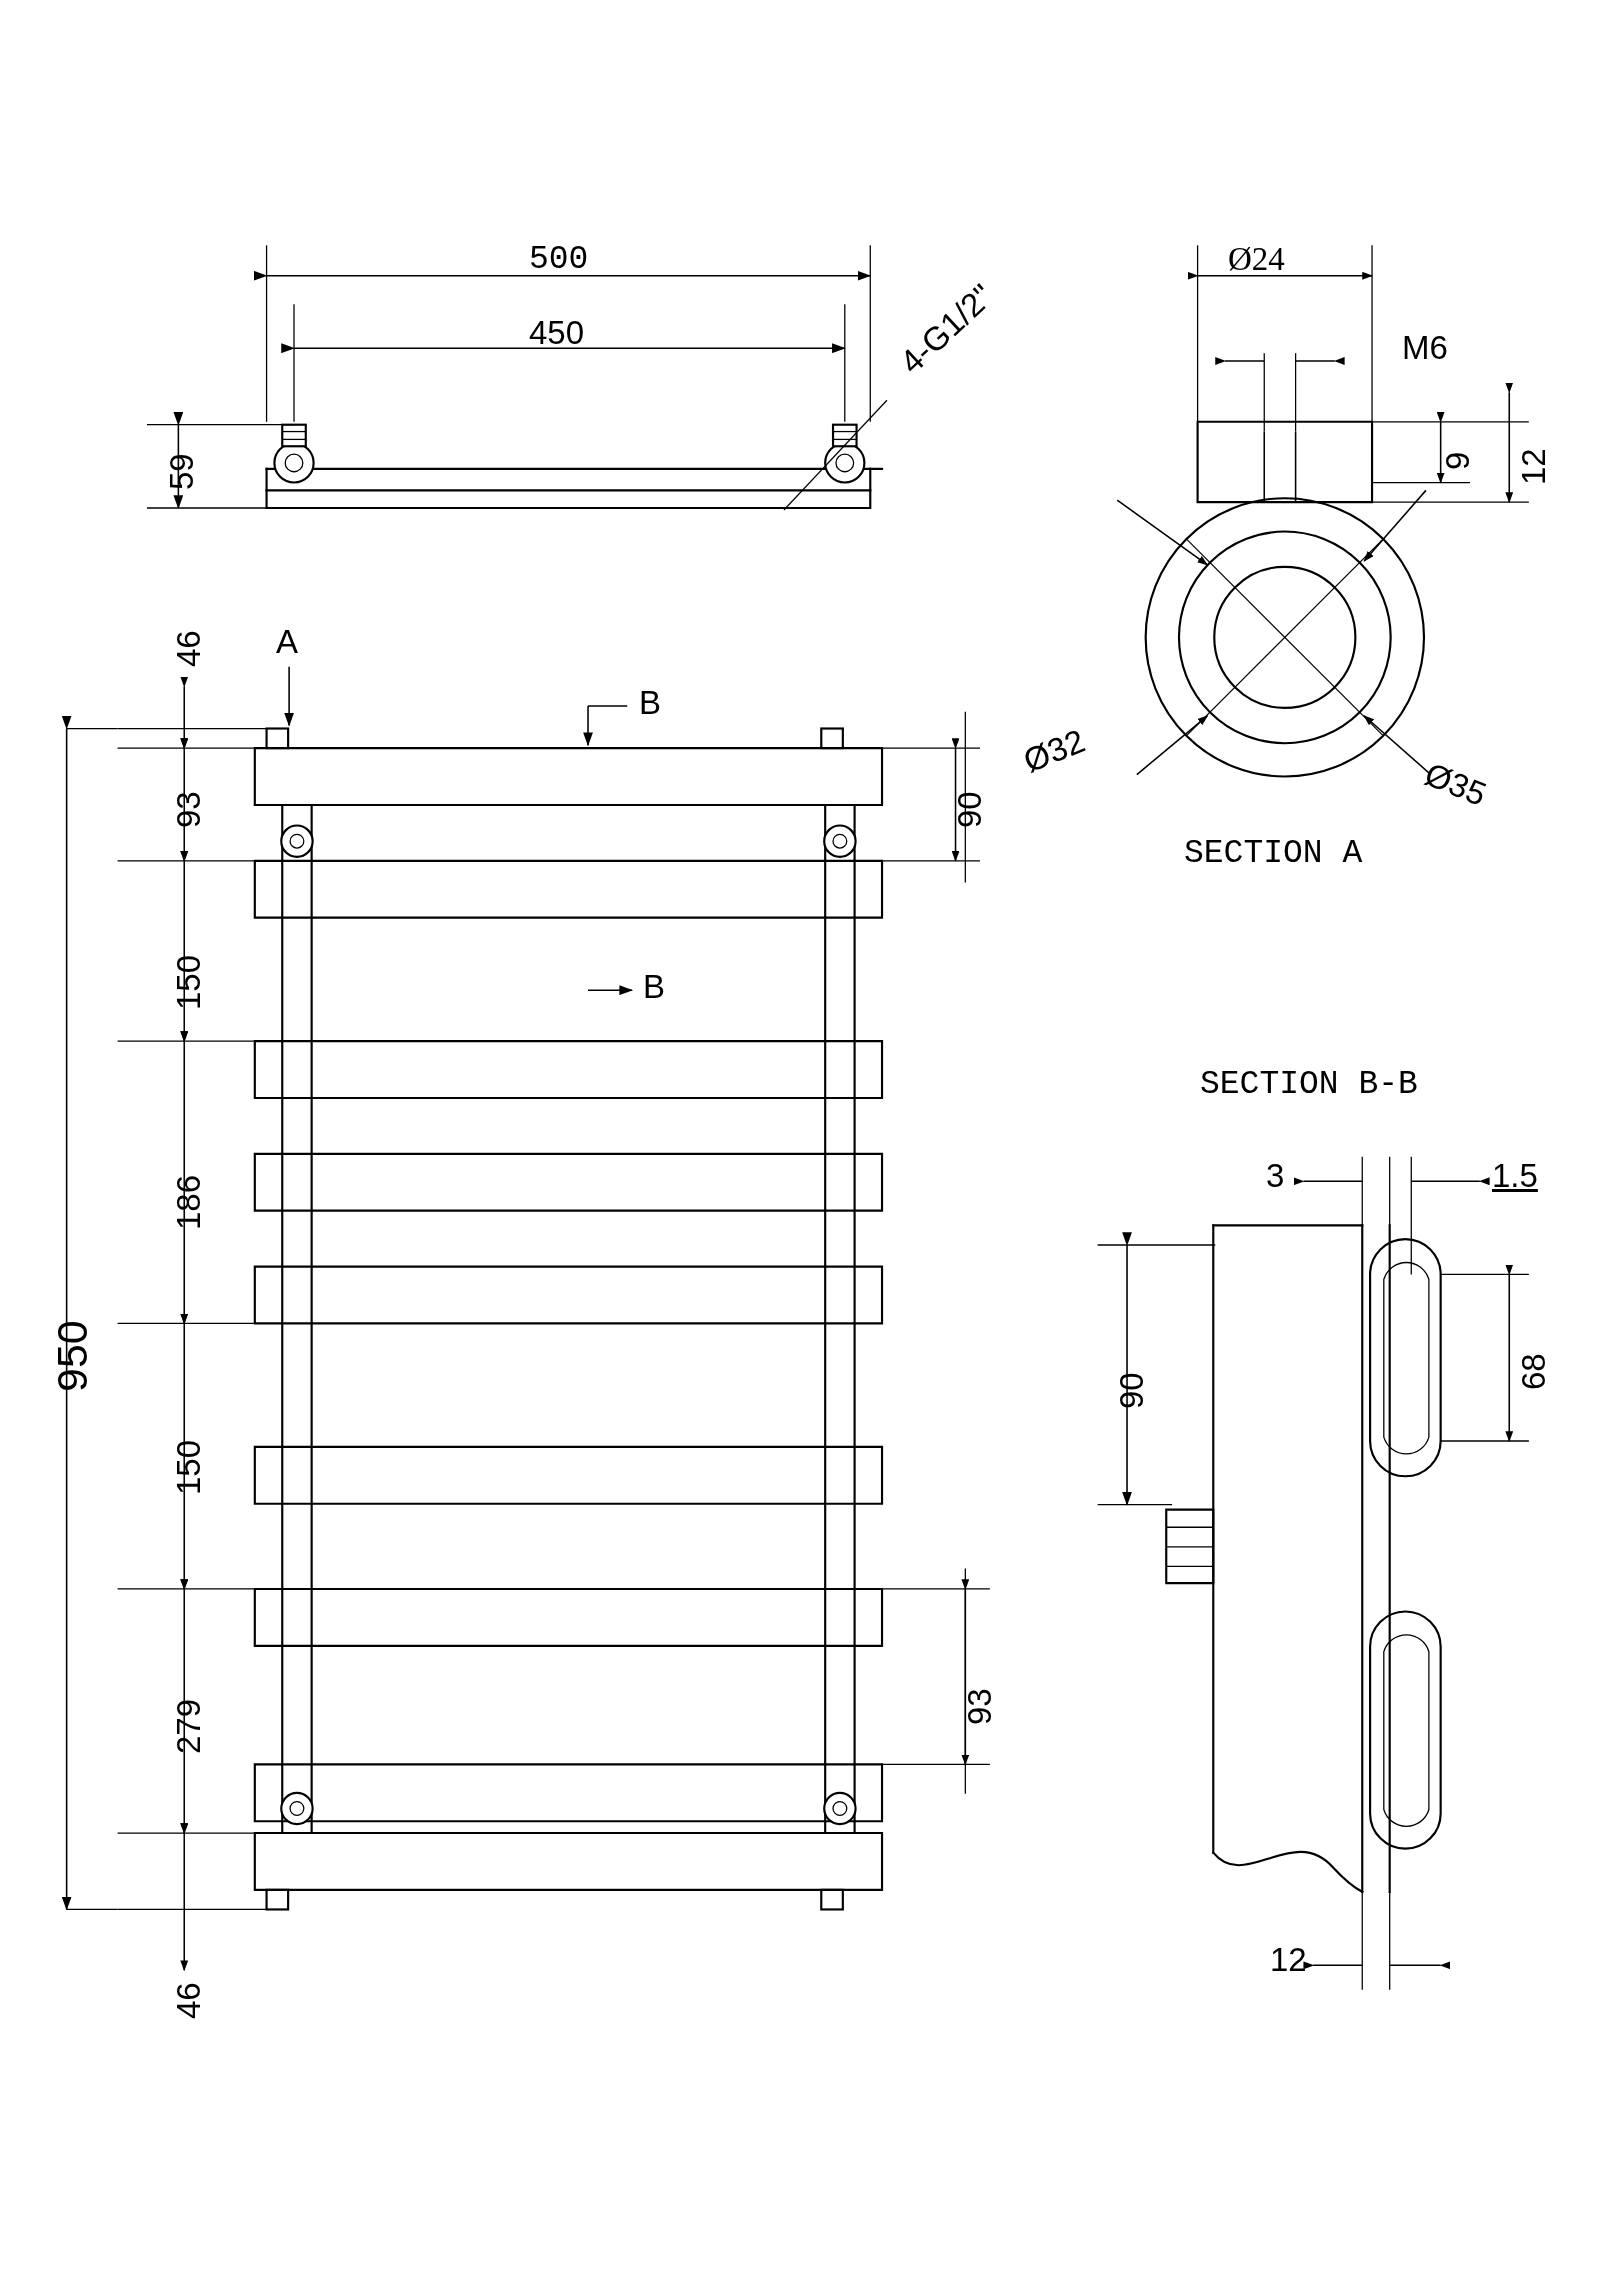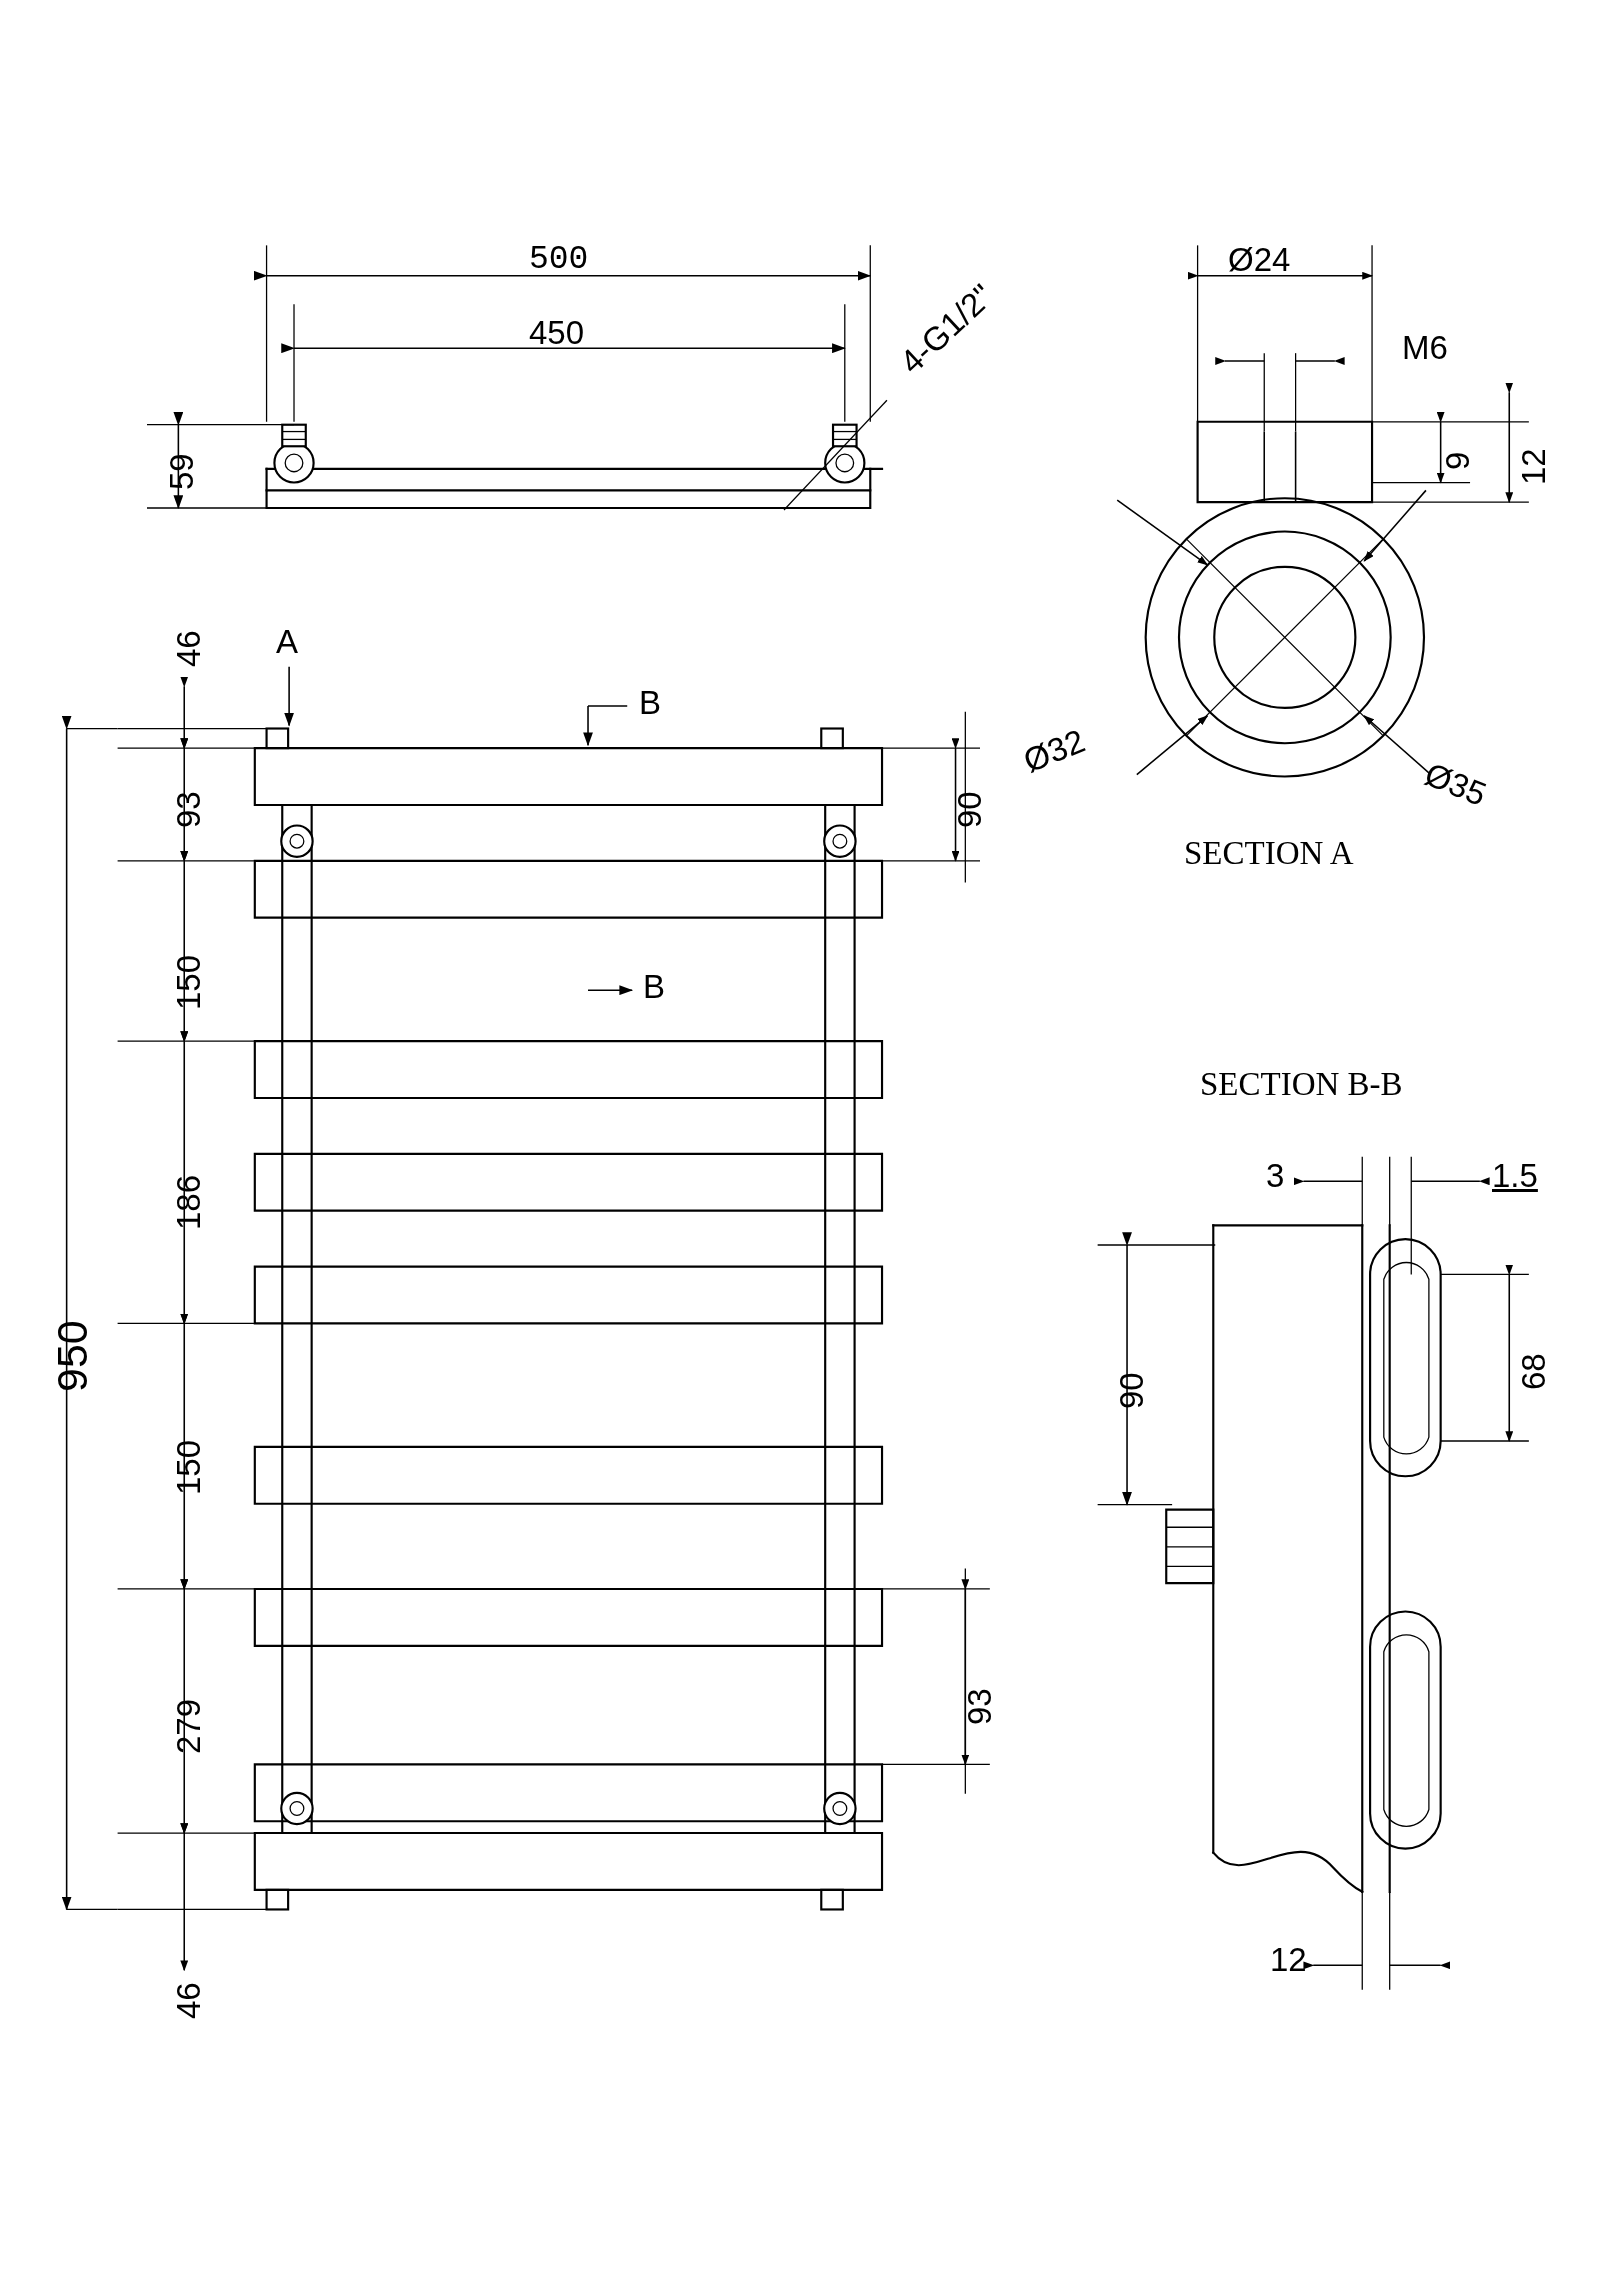--- a/index.html
+++ b/index.html
@@ -57,21 +57,21 @@
   .lbl.big {
     font-size: 33px;
   }
   .lbl.rot {
     transform-origin: left top;
     transform: rotate(-90deg);
   }
   .sect-title {
     position: absolute;
     font-size: 33px;
-    font-family: Liberation Serif, serif;
+    font-family: Liberation Mono, monospace;
     white-space: nowrap;
   }
 </style>
 </head>
 <body>
 
 <div id="sheet">
 
   <svg class="drawing" viewBox="0 0 1653 2339">
     <defs>
@@ -302,21 +302,21 @@
   <div class="lbl big rot" style="left:172px; top:1010px;">150</div>
   <div class="lbl big rot" style="left:172px; top:1230px;">186</div>
   <div class="lbl big rot" style="left:172px; top:1495px;">150</div>
   <div class="lbl big rot" style="left:172px; top:1754px;">279</div>
   <div class="lbl big rot" style="left:172px; top:2019px;">46</div>
   <div class="lbl rot" style="left:51px; top:1392px; font-size:43px;">950</div>
 
   <div class="lbl big rot" style="left:953px; top:828px;">90</div>
   <div class="lbl big rot" style="left:963px; top:1725px;">93</div>
 
-  <div class="lbl big" style="left:1228px; top:243px;">Ø24</div>
+  <div class="lbl big" style="left:1228px; top:243px;font-family:Liberation Serif, serif;">Ø24</div>
   <div class="lbl big" style="left:1402px; top:331px;">M6</div>
   <div class="lbl big rot" style="left:1441px; top:470px;">9</div>
   <div class="lbl big rot" style="left:1517px; top:485px;">12</div>
   <div class="lbl big" style="left:1019px; top:747px; transform-origin:left top; transform:rotate(-22deg);">Ø32</div>
   <div class="lbl big" style="left:1433px; top:757px; transform-origin:left top; transform:rotate(22deg);">Ø35</div>
   <div class="sect-title" style="left:1184px; top:835px;">SECTION A</div>
 
   <div class="sect-title" style="left:1168px; top:1066px;margin-left:32px;">SECTION B-B</div>
   <div class="lbl big" style="left:1266px; top:1159px;">3</div>
   <div class="lbl big" style="left:1492px; top:1159px;text-decoration:underline;">1.5</div>

